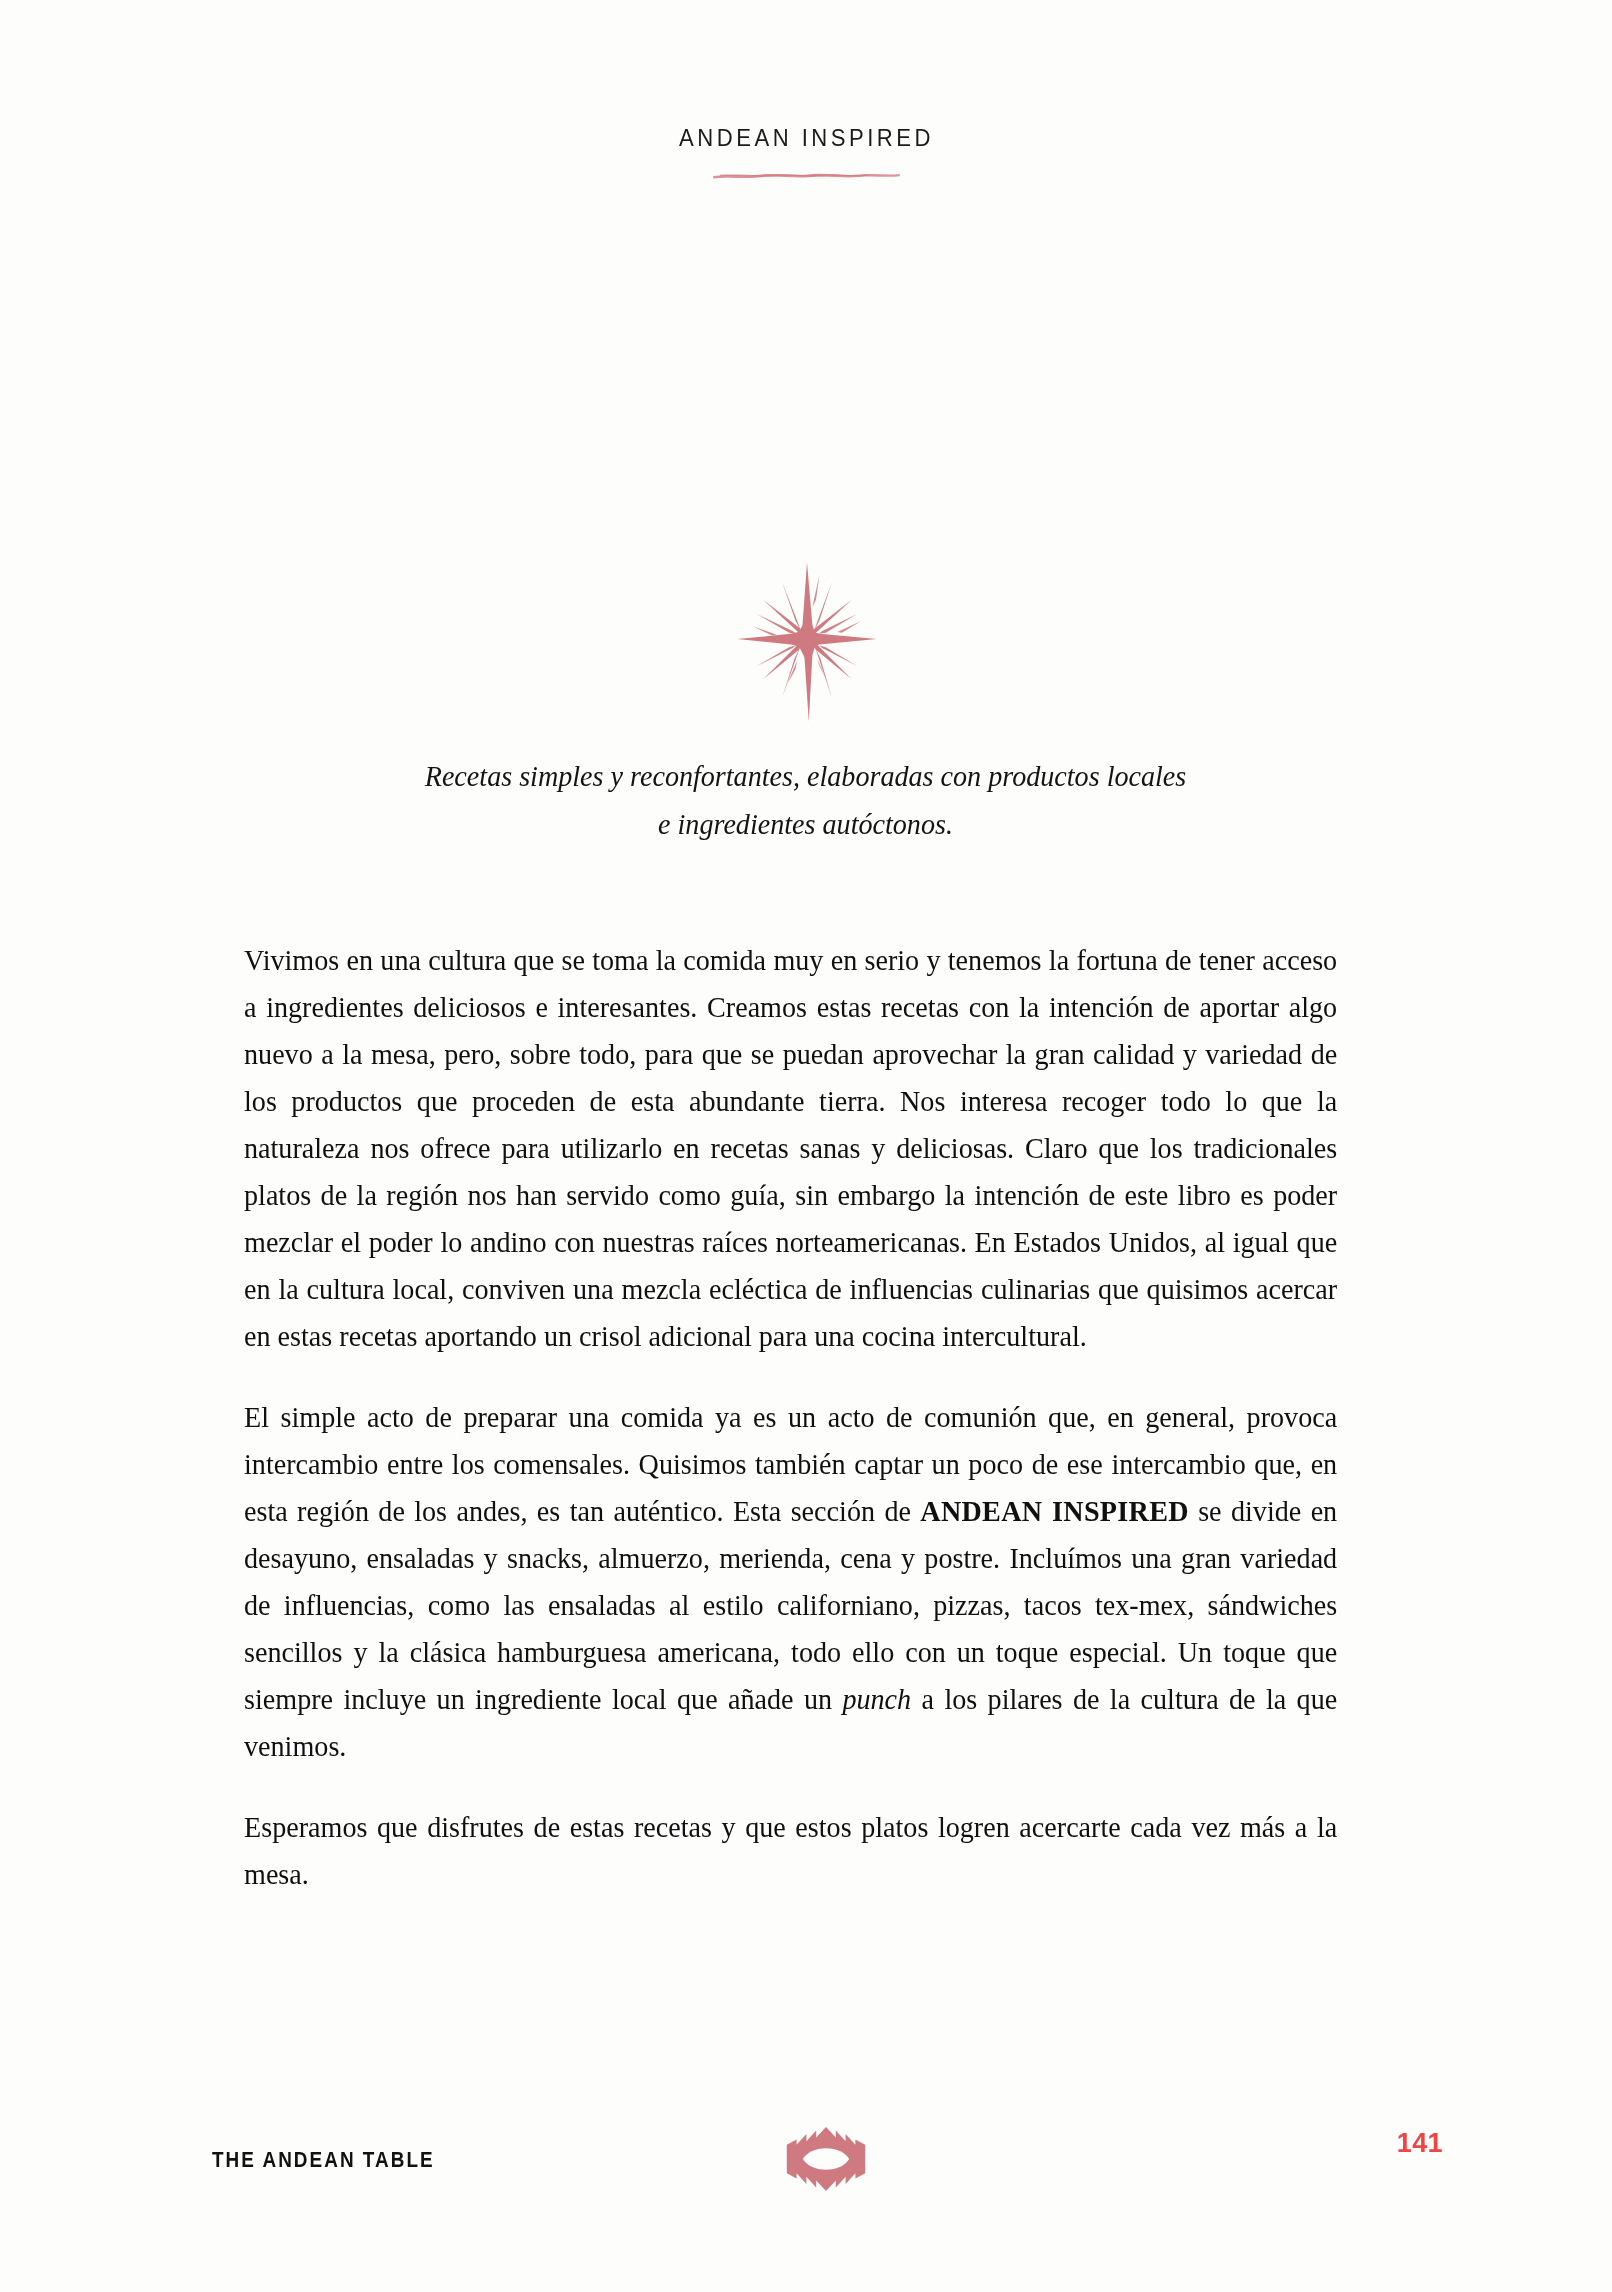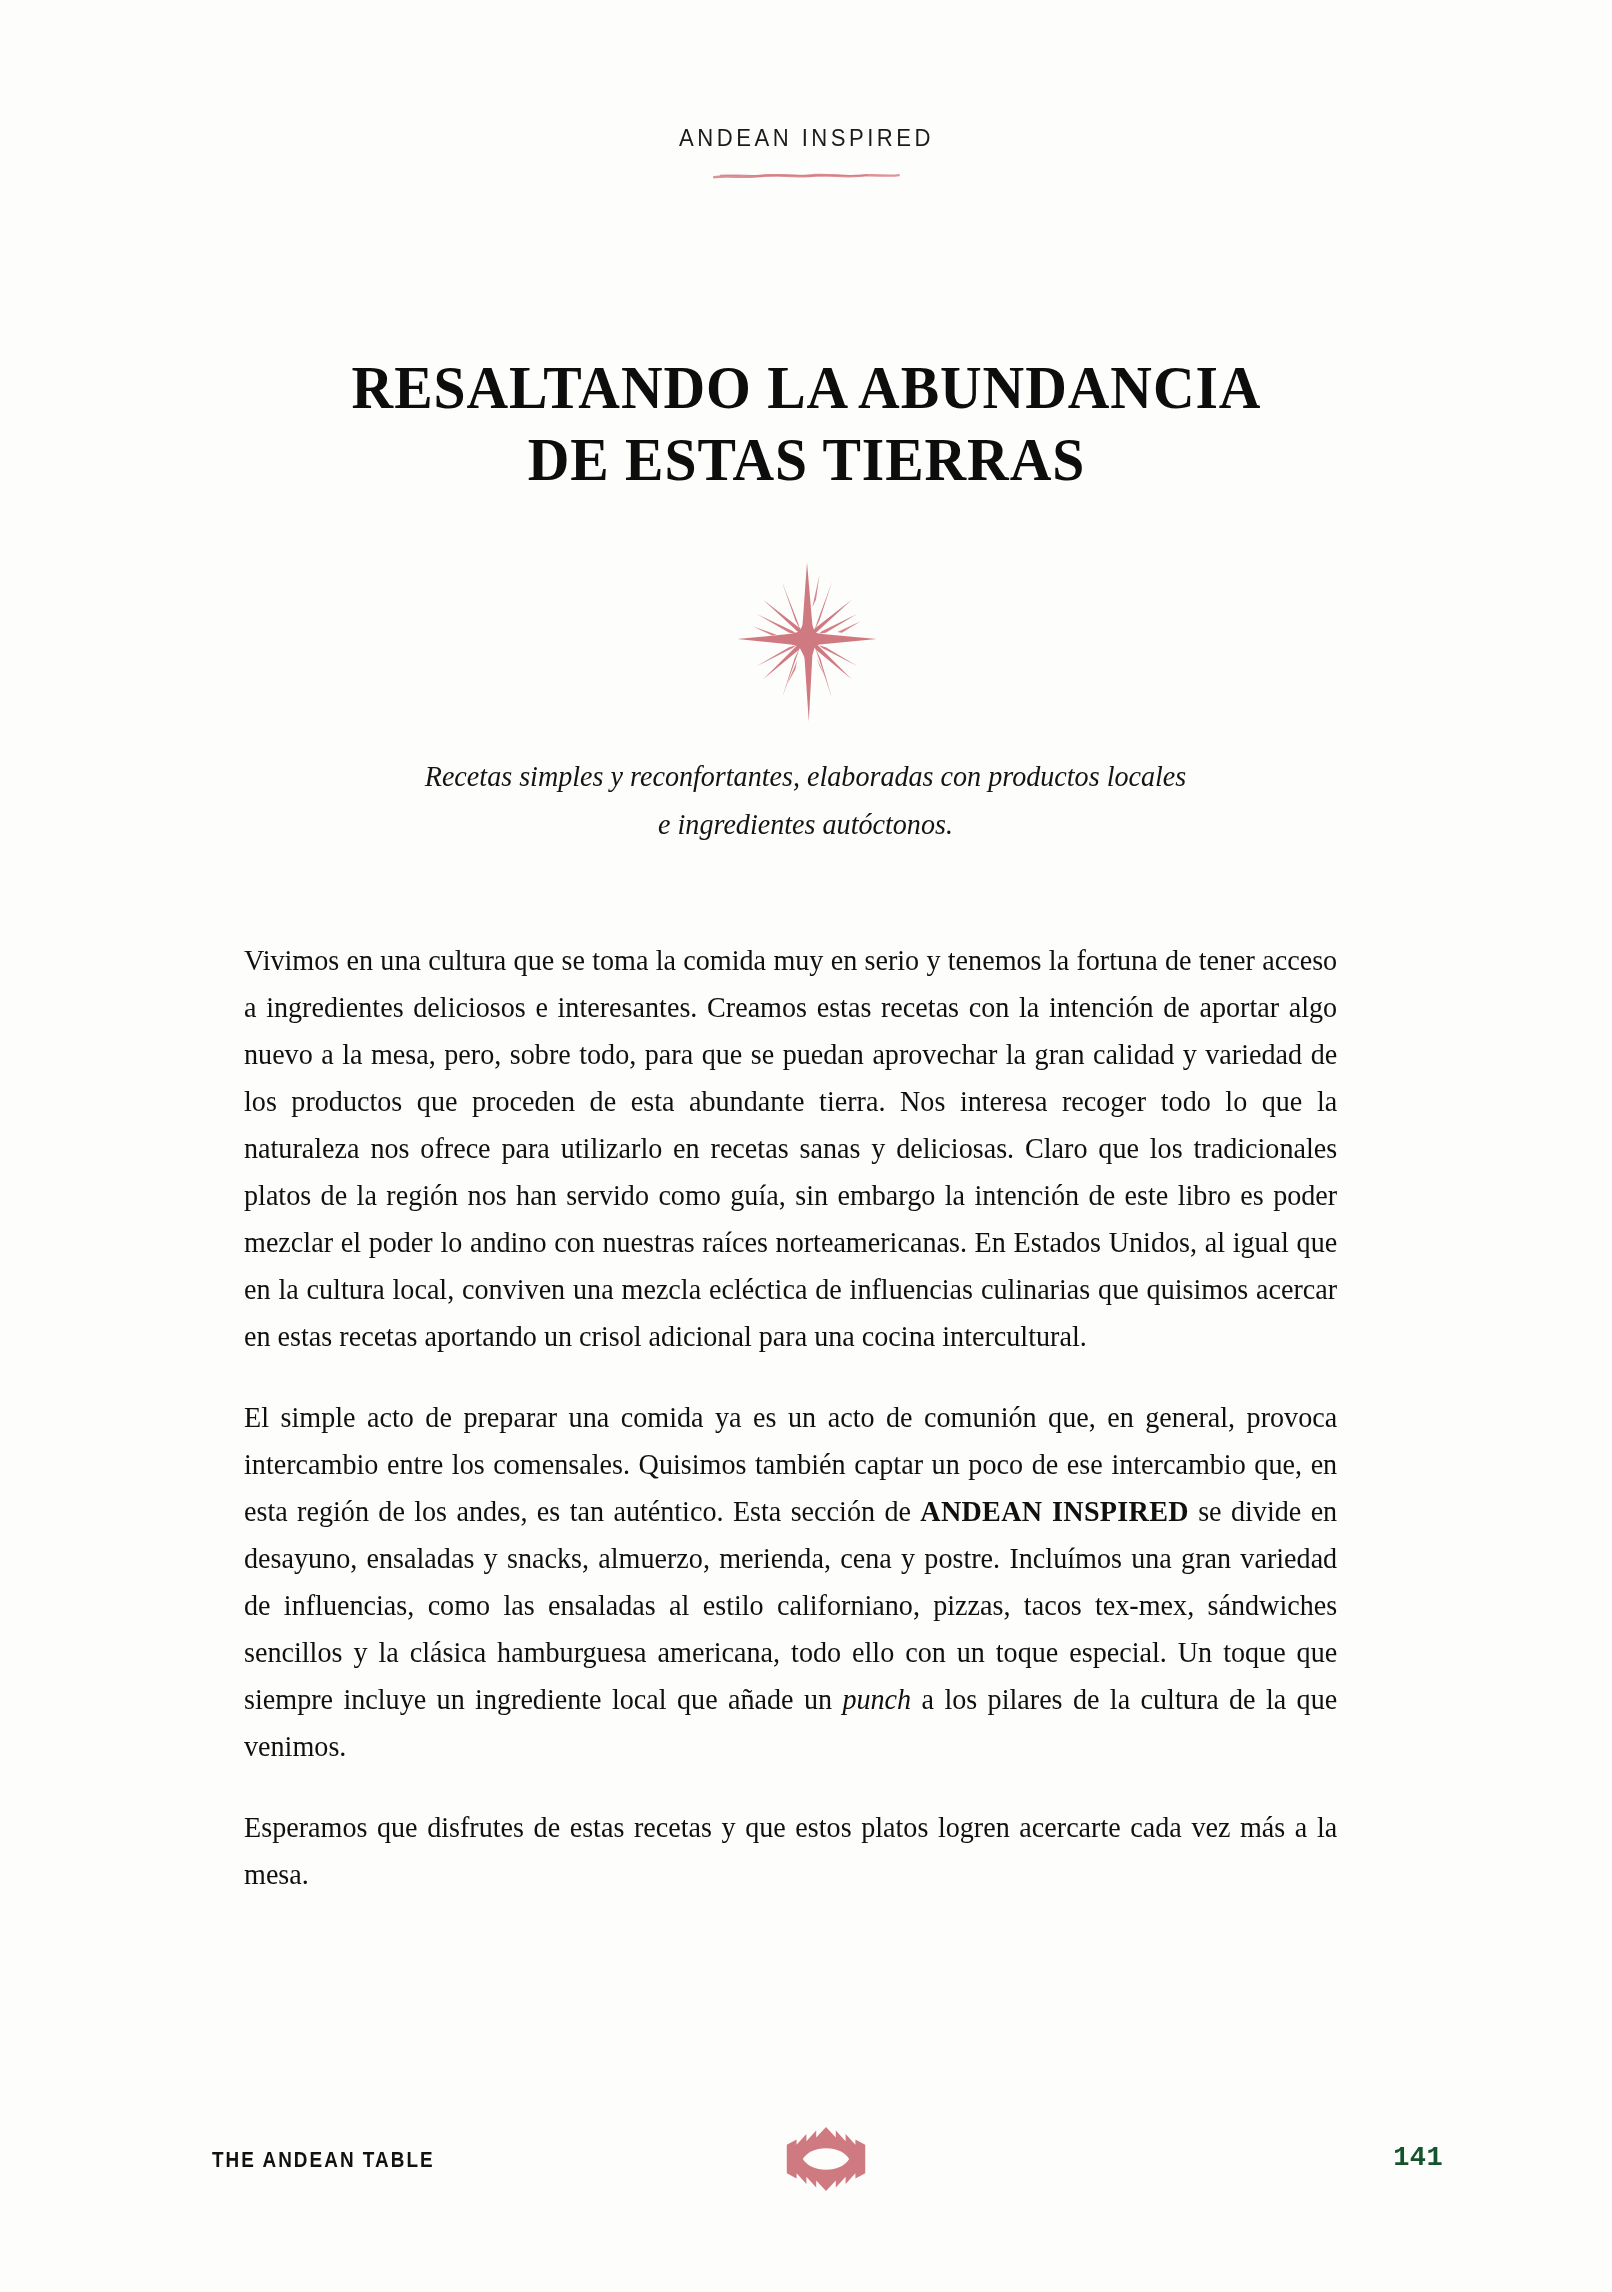--- a/index.html
+++ b/index.html
@@ -138,47 +138,43 @@
     position: absolute;
     left: 50%;
     top: 19.7px;
     transform: translateX(-50%);
     width: 82px;
     height: 68px;
   }
   .footer-page {
     position: absolute;
     right: 170px;
-    top: 38px;
-    font-family: Liberation Mono, monospace;
+    top: 23px;
+    font-family: Liberation Sans, sans-serif;
     font-size: 27px;
     font-weight: 700;
     letter-spacing: 0.4px;
-    color: #14532d;
+    color: #ef4444;
   }
 </style>
 </head>
 <body>
 
 <div class="page">
 
   <div class="running-head">
     <div class="running-head-text">ANDEAN INSPIRED</div>
     <svg class="running-rule" viewBox="0 0 215 9" aria-hidden="true">
       <path d="M2.5,5.6 C18,3.4 36,6.2 54,4.1 C74,2.0 92,5.4 112,3.6 C131,2.0 150,5.6 168,3.9 C184,2.4 199,5.0 212.5,3.3
                L212.3,6.0 C198,7.6 183,5.3 167,6.7 C149,8.3 130,5.2 111,6.9 C92,8.5 73,5.3 53,7.2 C35,8.9 18,6.4 2.6,8.3 Z" fill="#dd9298"></path>
       <path d="M10,4.2 C30,3.0 48,5.6 68,4.3 C85,3.2 100,5.2 118,4.2 C138,3.1 156,5.4 176,4.2 L176,5.6 C156,6.9 138,4.6 118,5.8
                C100,6.9 85,4.9 68,6.0 C48,7.3 30,4.8 10,6.0 Z" fill="#d0797f" opacity="0.75"></path>
     </svg>
   </div>
 
-  <div class="title-block">
-    <div class="title-line">RESALTANDO LA ABUNDANCIA</div>
-    <div class="title-line">DE ESTAS TIERRAS</div>
-  </div>
 
   <svg class="ornament-star" viewBox="0 0 180 190" aria-hidden="true">
     <g fill="#cf7a80">
 
       <path d="M90,8 L96,78 L101,95 L96,112 L92,186 L87,112 L80,95 L85,78 Z"></path>
 
       <path d="M12,94 L72,88 L88,84 L104,88 L168,94 L104,100 L88,104 L72,100 Z"></path>
 
       <path d="M140,50 L101,86 L92,93 L99,82 Z"></path>
       <path d="M41,139 L79,101 L88,94 L81,106 Z"></path>

